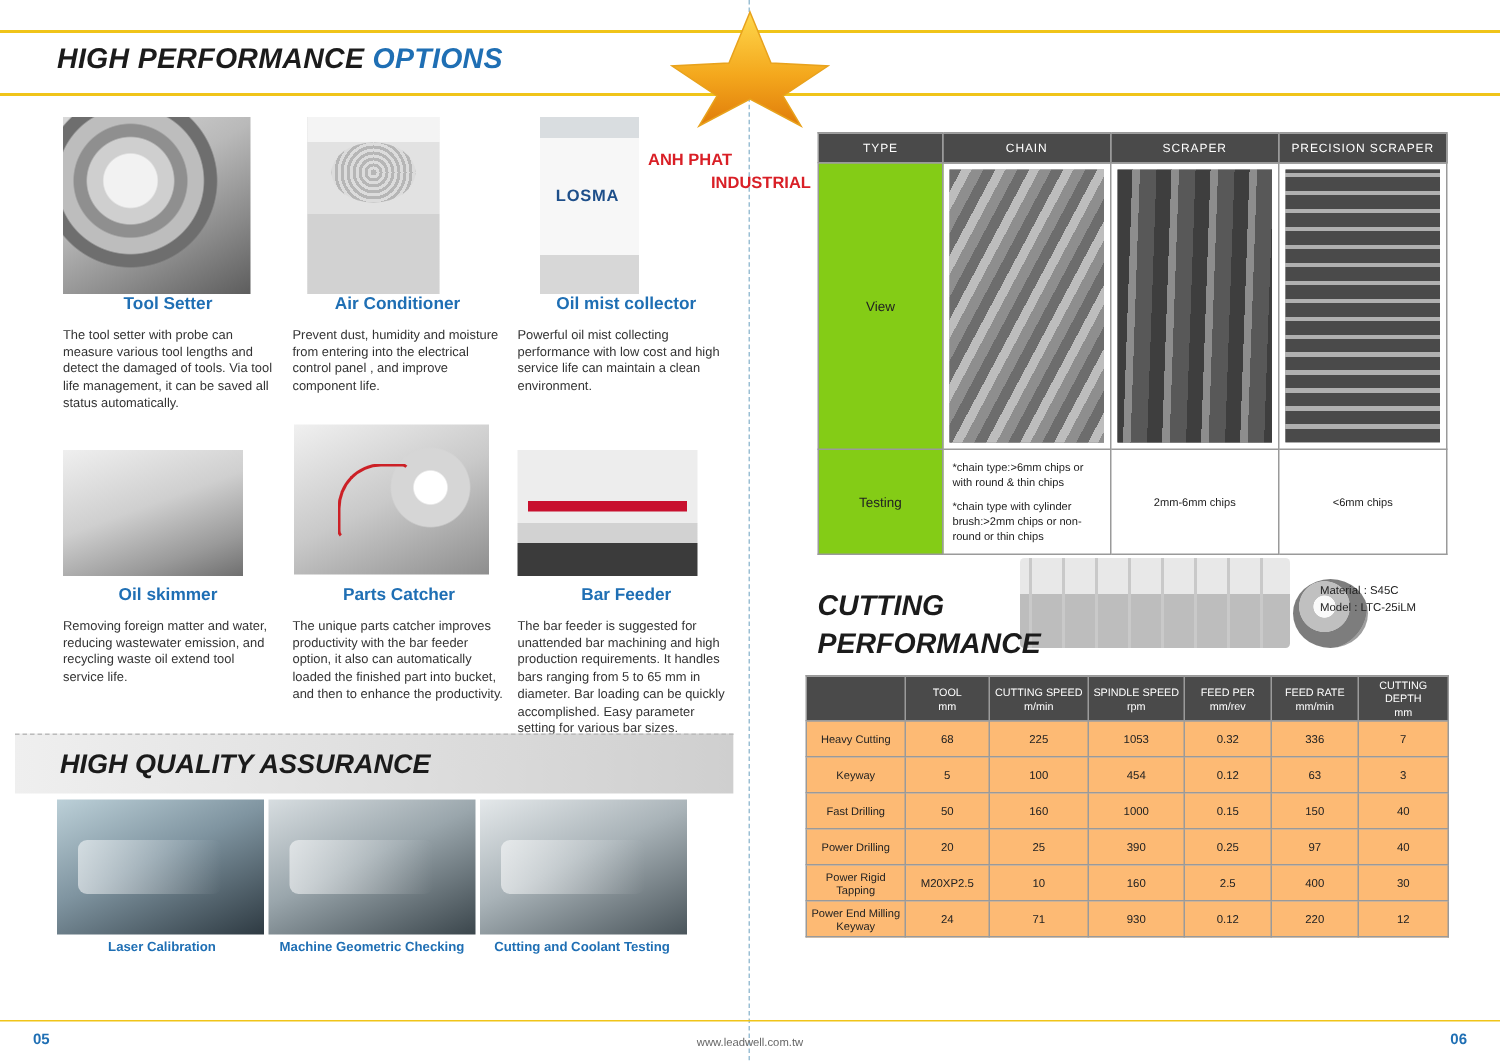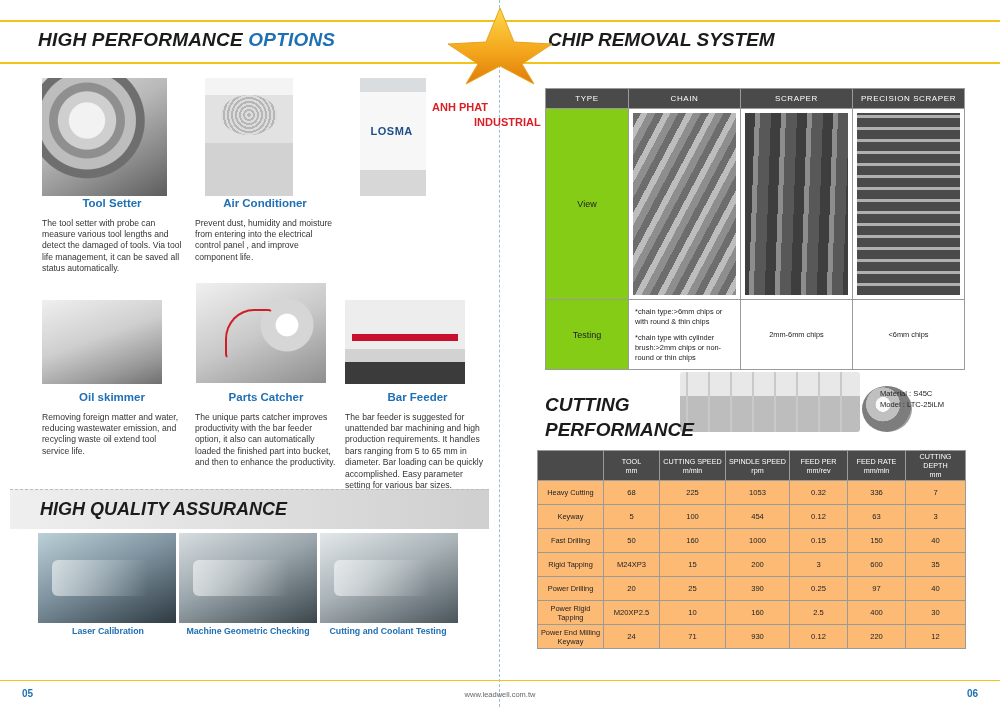--- a/index.html
+++ b/index.html
@@ -310,20 +310,24 @@
     <div class="photo ph-aircon" style="left:205px; top:78px; width:88px; height:118px;"></div>
     <div class="photo ph-mist" style="left:360px; top:78px; width:66px; height:118px;"></div>
 
     <div class="cell" style="left:42px; top:197px; width:140px;">
       <p class="ttl">Tool Setter</p>
       <p class="desc">The tool setter with probe can measure various tool lengths and detect the damaged of tools. Via tool life management, it can be saved all status automatically.</p>
     </div>
     <div class="cell" style="left:195px; top:197px; width:140px;">
       <p class="ttl">Air Conditioner</p>
       <p class="desc">Prevent dust, humidity and moisture from entering into the electrical control panel , and improve component life.</p>
+    </div>
+    <div class="cell" style="left:345px; top:197px; width:145px;">
+      <p class="ttl">Oil mist collector</p>
+      <p class="desc">Powerful oil mist collecting performance with low cost and high service life can maintain a clean environment.</p>
     </div>
 
     <div class="photo ph-skimmer" style="left:42px; top:300px; width:120px; height:84px;"></div>
     <div class="photo ph-catcher" style="left:196px; top:283px; width:130px; height:100px;"></div>
     <div class="photo ph-barfeeder" style="left:345px; top:300px; width:120px; height:84px;"></div>
 
     <div class="cell" style="left:42px; top:391px; width:140px;">
       <p class="ttl">Oil skimmer</p>
       <p class="desc">Removing foreign matter and water, reducing wastewater emission, and recycling waste oil extend tool service life.</p>
     </div>
@@ -363,21 +367,20 @@
       <polygon points="60,2 74,36 112,38 82,58 94,78 60,60 26,78 38,58 8,38 46,36" fill="url(#g1)" stroke="#e8a21c" stroke-width="1"></polygon>
     </svg>
   </div>
   <div class="wm">
     <span>ANH PHAT</span>
     <span class="l2">INDUSTRIAL</span>
   </div>
 
   <div class="right"></div>
   <div class="hdr-band-r"></div>
-  <div class="hdr-title2">CHIP REMOVAL SYSTEM</div>
 
   <table class="grid" id="chip-table">
     <thead>
       <tr>
         <th style="width:83px;">TYPE</th>
         <th>CHAIN</th>
         <th>SCRAPER</th>
         <th>PRECISION SCRAPER</th>
       </tr>
     </thead>
@@ -478,29 +481,20 @@
       <tr>
         <td class="firstcol">Fast Drilling</td>
         <td>50</td>
         <td>160</td>
         <td>1000</td>
         <td>0.15</td>
         <td>150</td>
         <td>40</td>
       </tr>
       <tr>
-        <td class="firstcol">Rigid Tapping</td>
-        <td>M24XP3</td>
-        <td>15</td>
-        <td>200</td>
-        <td>3</td>
-        <td>600</td>
-        <td>35</td>
-      </tr>
-      <tr>
         <td class="firstcol">Power Drilling</td>
         <td>20</td>
         <td>25</td>
         <td>390</td>
         <td>0.25</td>
         <td>97</td>
         <td>40</td>
       </tr>
       <tr>
         <td class="firstcol">Power Rigid Tapping</td>

